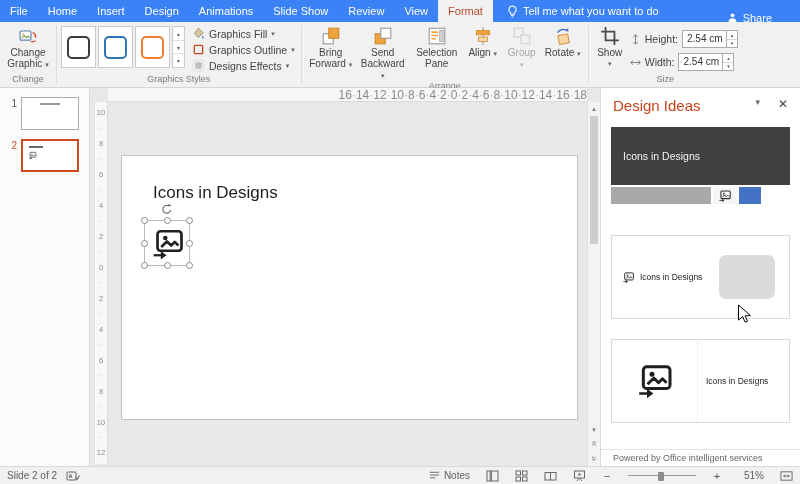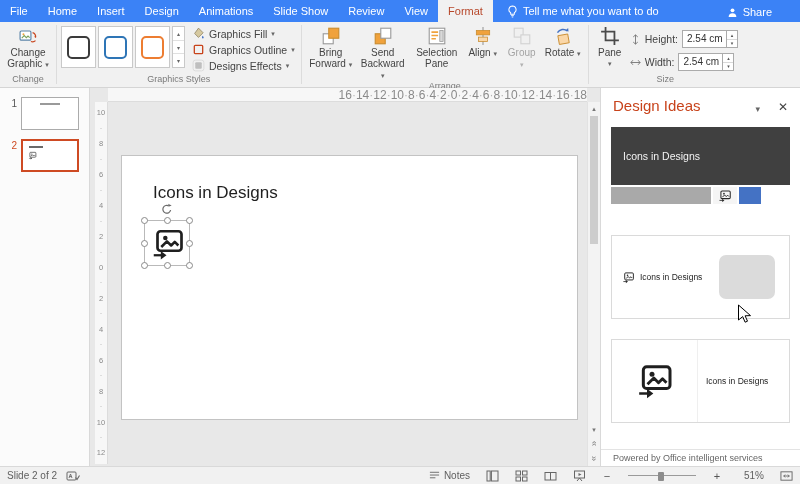--- a/index.html
+++ b/index.html
@@ -6,21 +6,21 @@
   html,body{background:#fff}
   body{font-family:"Liberation Sans",sans-serif}
   .app{position:relative;width:800px;height:484px;overflow:hidden;background:#E8E8E8;font-size:11px;color:#444}
 
   
   .tabbar{display:flex;align-items:stretch;height:22px;background:#3b82f6;color:#fff}
   .tab{padding:0 10px;line-height:22px;font-size:11px;white-space:nowrap;cursor:default}
   .tab.active{background:#F1F1F1;color:#B7472A}
   .tellme{display:flex;align-items:center;gap:5px;margin-left:14px;font-size:11px;white-space:nowrap}
   .flexspacer{flex:1}
-  .share{display:flex;align-items:center;gap:5px;padding:12px 10px;white-space:nowrap}
+  .share{display:flex;align-items:flex-start;gap:5px;padding:12px 10px;white-space:nowrap}
   .comment-btn{display:flex;align-items:center;padding:0 9px}
 
   
   .ribbon{display:flex;height:66px;background:#F1F1F1;border-bottom:1px solid #D5D5D5;padding-left:1px}
   .rgroup{display:flex;flex-direction:column}
   .rcontent{flex:1;display:flex;align-items:flex-start;padding:2px 3px 0}
   .glabel{font-size:9px;color:#7A7A7A;text-align:center;padding:0 4px 2px;line-height:11px}
   .vdiv{width:1px;background:#DCDCDC;margin:3px 1px}
   .bigbtn{display:flex;flex-direction:column;align-items:center;font-size:10px;color:#444;text-align:center;padding:2px 3px 0;line-height:11px}
   .bigbtn>svg{width:20px;height:20px;margin-bottom:1px;flex:none}
@@ -81,21 +81,21 @@
   .vs-up{top:0}
   .vs-thumb{position:absolute;left:2px;right:2px;top:14px;height:128px;background:#CDCDCD}
   .vs-down{bottom:30px}
   .vs-prev{bottom:16px}
   .vs-next{bottom:2px}
   .rot90{display:inline-block;transform:rotate(90deg);font-size:9px;letter-spacing:-1px}
   .rotm90{display:inline-block;transform:rotate(-90deg);font-size:9px;letter-spacing:-1px}
 
   
   .design{width:200px;background:#fff;border-left:1px solid #D9D9D9;display:flex;flex-direction:column;position:relative}
-  .dhead{display:flex;align-items:flex-end;padding:9px 12px 3px}
+  .dhead{display:flex;align-items:flex-start;padding:9px 12px 3px}
   .dtitle{flex:1;font-size:15px;color:#C8431B}
   .dcaret{color:#666;font-size:9px;margin-right:18px}
   .dclose{color:#444;font-size:12px}
   .cards{padding:4px 10px 0;flex:1}
   .card1{margin-top:6px}
   .c1main{height:58px;background:#404040;display:flex;align-items:center;padding-left:12px}
   .c1label{color:#F2F2F2;font-size:10.5px}
   .c1strip{height:17px;margin-top:2px;display:flex;gap:2px}
   .c1gray{width:100px;background:#A9A9A9}
   .c1tile{width:24px;background:#F5F5F5;display:flex;align-items:center;justify-content:center;color:#2B2B2B}
@@ -293,21 +293,21 @@
     </div>
 
     <div class="vdiv"></div>
 
     <div class="rgroup">
       <div class="rcontent">
         <div class="bigbtn" style="width:34px">
           <svg viewBox="0 0 18 18">
               <path d="M5 1v12h12M1 5h12v12" fill="none" stroke="#4A4A4A" stroke-width="1.6"></path>
             </svg>
-          <span class="lbl"><span>Pane</span></span>
+          <span class="lbl"><span>Show</span></span>
           <span class="caret">▾</span>
         </div>
         <div class="size-col">
           <div class="size-row">
             <svg viewBox="0 0 12 12">
                 <path d="M6 1v10M3.5 3.2L6 1l2.5 2.2M3.5 8.8L6 11l2.5-2.2" stroke="#777" fill="none"></path>
               </svg>
             <span>Height:</span>
             <div class="spin">
               <span class="val">2.54 cm</span>

